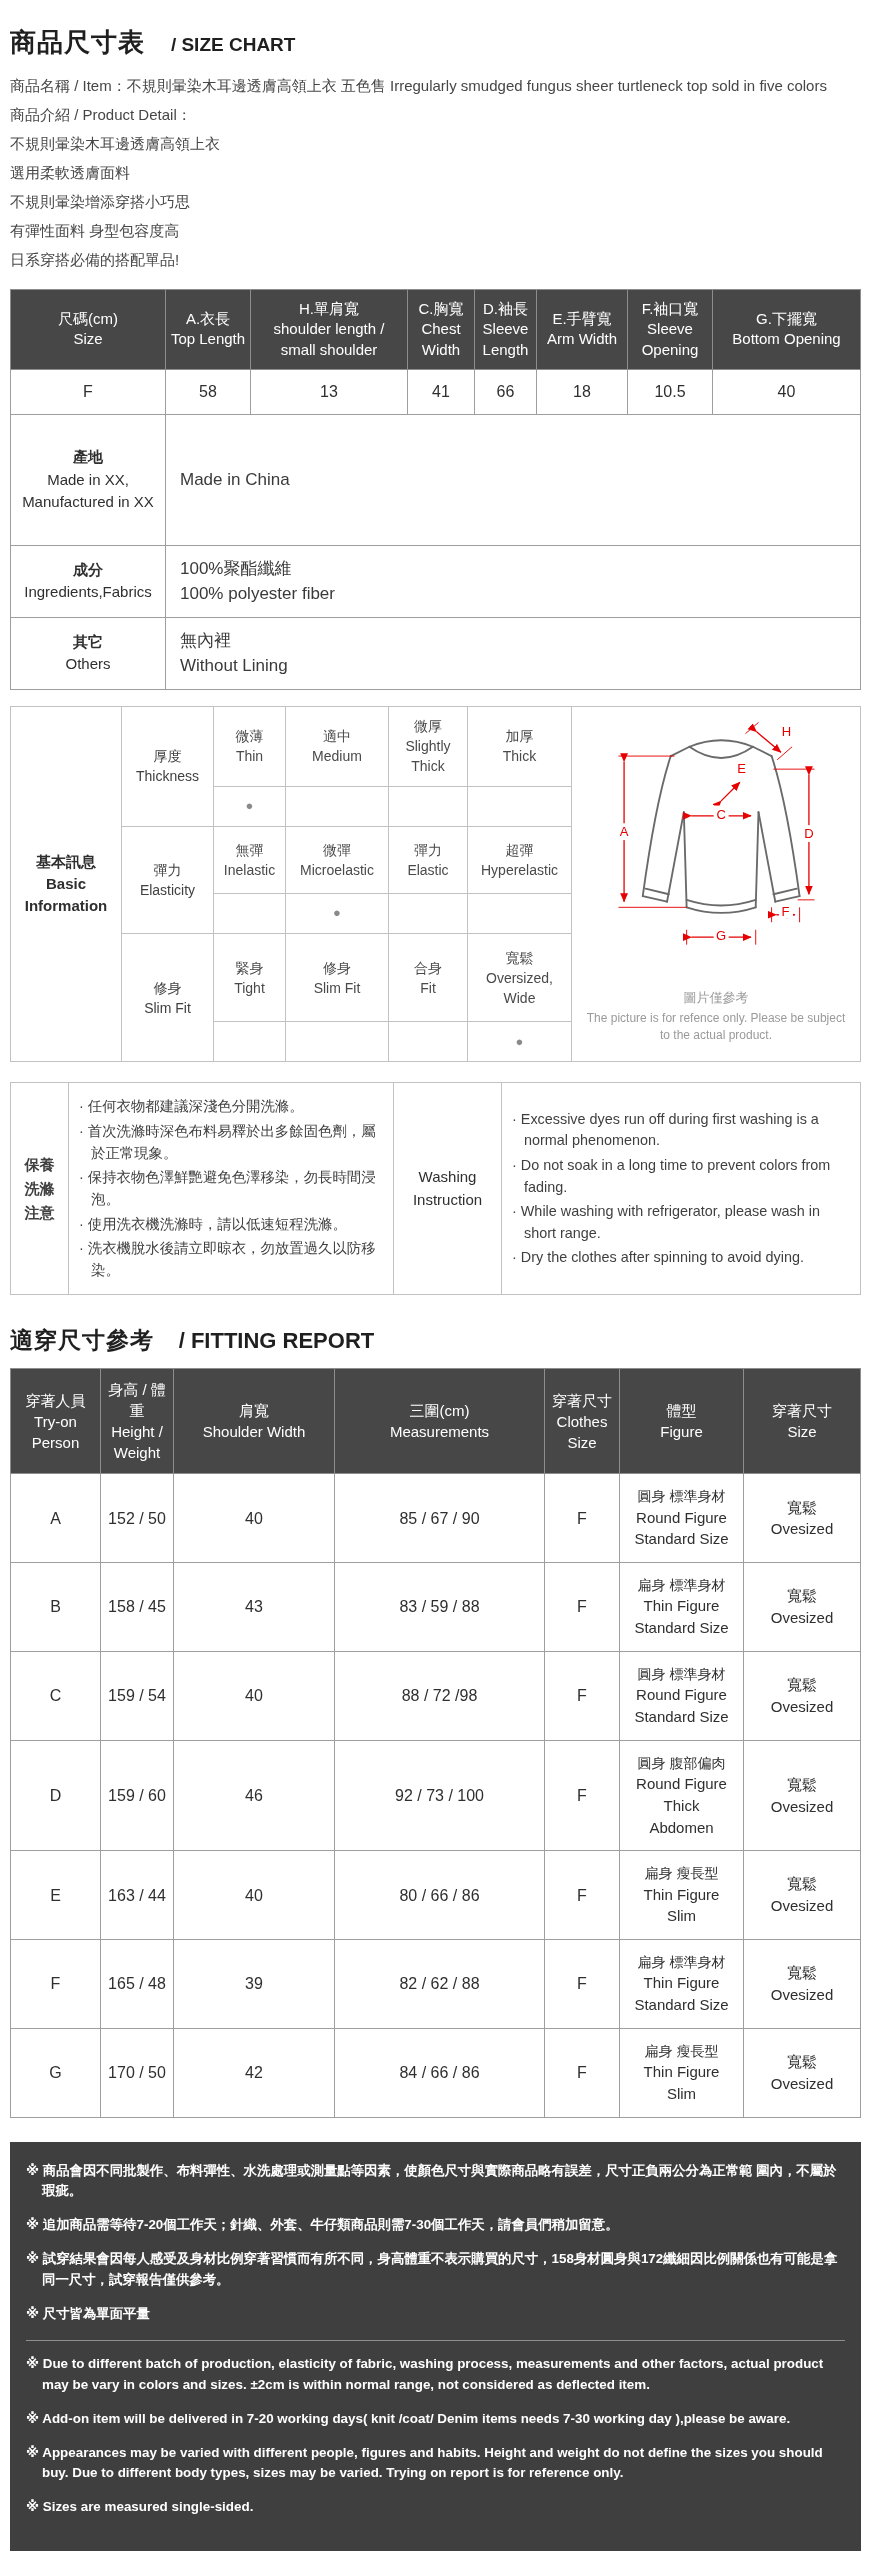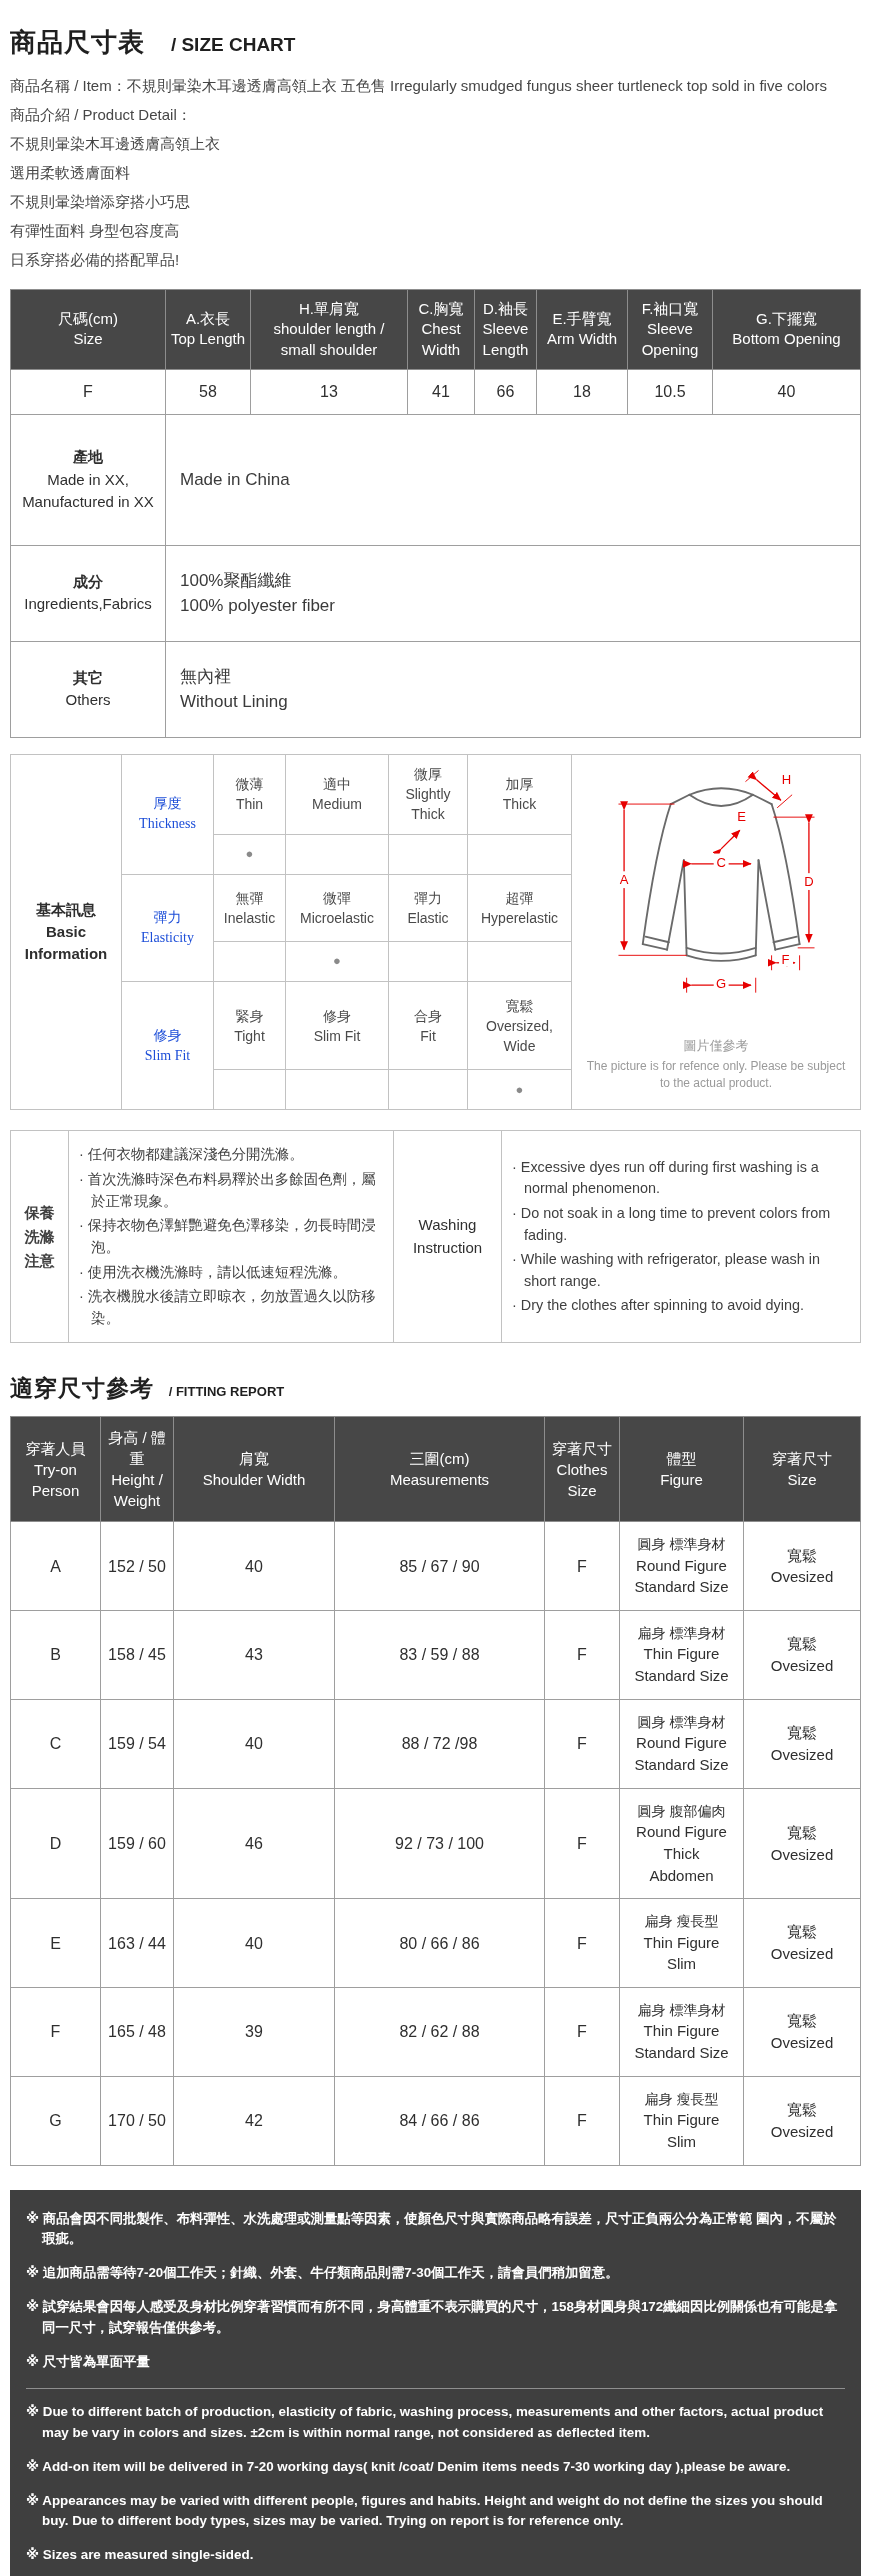--- a/index.html
+++ b/index.html
@@ -24,51 +24,51 @@
   
   .size-table { margin-top: 16px; }
   .size-table th {
     background: #474747; color: #fff; font-weight: normal;
     font-size: 15px; padding: 9px 3px; line-height: 1.35; border-color:#8d8d8d;
   }
   .size-table td { text-align: center; font-size: 16px; padding: 13px 3px; color:#2f2f2f; }
 
   
   .info-table { margin-top: -1px; }
-  .info-table td { padding: 22px 8px; font-size: 15px; }
+  .info-table td { padding: 10px 8px; font-size: 15px; }
   .info-table .lbl { width: 155px; text-align: center; line-height: 1.5; color:#2f2f2f; }
   .info-table .lbl .zh { font-weight: bold; }
   .info-table .val { text-align: left; padding-left: 14px; font-size: 17px; color: #3a3a3a; line-height: 1.5; }
   .info-table .row-origin td { height: 131px; }
 
   
   .basic-table { margin-top: 16px; }
   .basic-table td { border-color: #c2c2c2; text-align: center; font-size: 14px; color: #4a4a4a; line-height: 1.45; }
   .basic-table .b-main { font-size: 15px; color:#2f2f2f; font-weight: bold; }
-  .basic-table .b-attr { color: #1d4ed8; font-family: Liberation Serif, serif; }
+  .basic-table .b-attr { color: #404040; }
   .basic-table .b-opt { padding: 9px 2px; }
   .basic-table .b-dot { height: 40px; font-size: 13px; color: #8a8a8a; }
   .basic-table .b-diagram { vertical-align: middle; padding: 8px 4px 10px 4px; }
   .diagram-caption-zh { font-size: 13px; color: #9a9a9a; margin-top: 2px; }
   .diagram-caption-en { font-size: 12px; color: #9a9a9a; line-height: 1.4; margin: 2px auto 8px auto; max-width: 261px; }
 
   
   .wash-table { margin-top: 20px; }
   .wash-table td { border-color: #c2c2c2; font-size: 14.4px; vertical-align: middle; }
   .wash-table .w-lbl { width: 58px; text-align: center; font-weight: bold; font-size: 15px; line-height: 1.6; color:#404040; }
   .wash-table .w-zh { text-align: left; padding: 10px 6px 10px 10px; }
   .wash-table .w-mid { text-align: center; font-weight: normal; font-size: 15px; line-height: 1.5; color:#2f2f2f; padding: 4px; }
   .wash-table .w-en { text-align: left; padding: 10px 6px 10px 10px; }
   .wash-list { list-style: none; margin: 0; padding: 0; }
   .wash-list li { margin: 3px 0; line-height: 1.5; padding-left: 12px; text-indent: -12px; }
 
   
   .fitting-title { margin: 30px 0 12px 0; }
   .fitting-title .t-zh { font-size: 23px; font-weight: bold; color: #1f1f1f; letter-spacing: 1px; }
-  .fitting-title .t-en { font-size: 13px; color: #1f1f1f; margin-left: 8px; }
+  .fitting-title .t-en { font-size: 22px; color: #1f1f1f; margin-left: 18px; }
   .fitting-table th {
     background: #474747; color: #fff; font-weight: normal;
     font-size: 15px; padding: 10px 2px; line-height: 1.4; border-color:#8d8d8d;
   }
   .fitting-table td { text-align: center; font-size: 16px; padding: 12px 2px; color:#2f2f2f; line-height: 1.45; }
   .fitting-table .fig-zh { font-size: 14px; }
   .fitting-table .fig-en { font-size: 15px; max-width: 95px; margin: 0 auto; }
   .fitting-table .fit-zh, .fitting-table .fit-en { font-size: 15px; }
 
   

